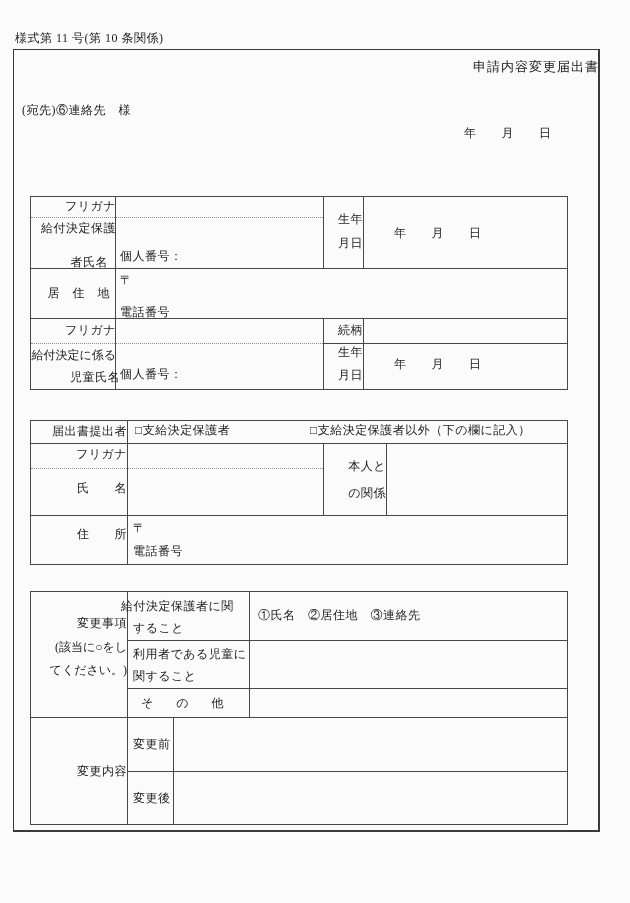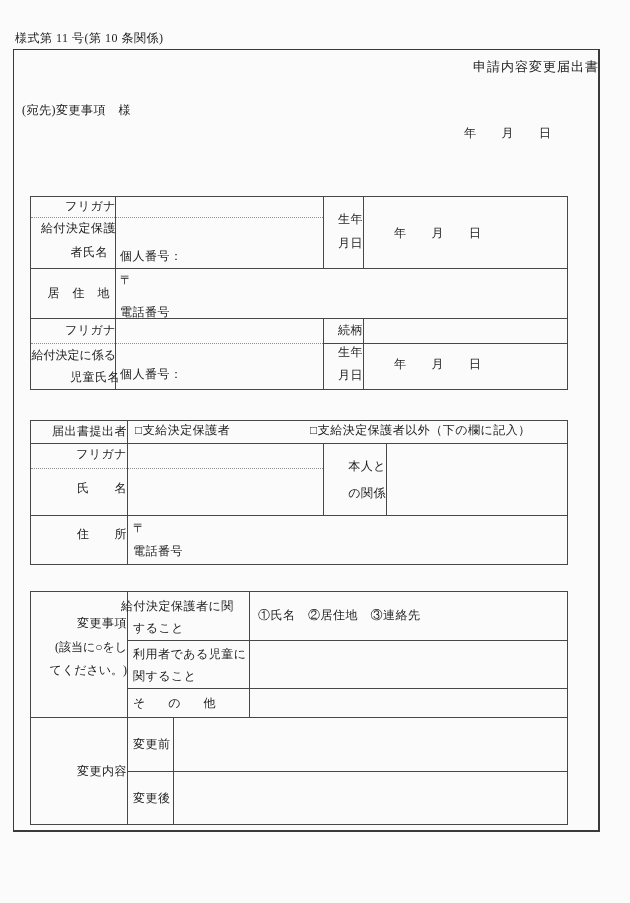--- a/index.html
+++ b/index.html
@@ -2,53 +2,53 @@
 <html><head>
 <meta charset="utf-8">
 <style>
   html,body{margin:0;padding:0;background:#fbfbfb;}
   .page{position:relative;width:630px;height:903px;background:#fbfbfb;
         font-family:"Liberation Serif","DejaVu Serif",serif;color:#1c1c1c;overflow:hidden;}
   .t{position:absolute;font-size:12px;line-height:13px;letter-spacing:.5px;white-space:pre;}
   .tc{text-align:right;}
   .title{font-size:13px;letter-spacing:1px;}
   .tight{letter-spacing:0;}
-  .spread{letter-spacing:5.5px;}
+  .spread{letter-spacing:5.5px;margin-left:8px;}
   .box{position:absolute;border:1px solid #474747;background:transparent;}
   .outer{border:1px solid #3a3a3a;border-right-width:2px;border-bottom-width:2px;}
   .vl{position:absolute;width:1px;background:#474747;}
   .hl{position:absolute;height:1px;background:#474747;}
   .dot{position:absolute;height:0;border-top:1px dotted #8d8d8d;}
 </style>
 </head>
 <body>
 
 <div class="page">
 
   <div class="t" style="left:15px;top:32px">様式第 11 号(第 10 条関係)</div>
   <div class="box outer" style="left:13px;top:49px;width:584px;height:780px"></div>
   <div class="t tc title" style="left:13px;top:60px;width:586px">申請内容変更届出書</div>
-  <div class="t" style="left:22px;top:104px">(宛先)変更事項　様</div>
+  <div class="t" style="left:22px;top:104px">(宛先)⑥連絡先　様</div>
   <div class="t" style="left:464px;top:127px">年　　月　　日</div>
 
   <div class="box" style="left:30px;top:196px;width:536px;height:192px"></div>
   <div class="vl" style="left:115px;top:196px;height:194px"></div>
   <div class="vl" style="left:323px;top:196px;height:72px"></div>
   <div class="vl" style="left:363px;top:196px;height:72px"></div>
   <div class="vl" style="left:323px;top:318px;height:72px"></div>
   <div class="vl" style="left:363px;top:318px;height:72px"></div>
   <div class="hl" style="left:30px;top:268px;width:538px"></div>
   <div class="hl" style="left:30px;top:318px;width:538px"></div>
   <div class="hl" style="left:323px;top:343px;width:245px"></div>
   <div class="dot" style="left:31px;top:217px;width:292px"></div>
   <div class="dot" style="left:31px;top:343px;width:292px"></div>
 
   <div class="t tc" style="left:30px;top:200px;width:86px">フリガナ</div>
   <div class="t tc" style="left:30px;top:222px;width:86px">給付決定保護</div>
-  <div class="t tc" style="left:30px;top:246px;width:78px">者氏名</div>
+  <div class="t tc" style="left:30px;top:256px;width:78px">者氏名</div>
   <div class="t" style="left:120px;top:250px">個人番号：</div>
   <div class="t tc" style="left:323px;top:213px;width:40px">生年</div>
   <div class="t tc" style="left:323px;top:237px;width:40px">月日</div>
   <div class="t" style="left:394px;top:227px">年　　月　　日</div>
   <div class="t tc" style="left:30px;top:287px;width:80px">居　住　地</div>
   <div class="t" style="left:120px;top:274px">〒</div>
   <div class="t" style="left:120px;top:306px">電話番号</div>
   <div class="t tc" style="left:30px;top:324px;width:86px">フリガナ</div>
   <div class="t tc" style="left:323px;top:324px;width:40px">続柄</div>
   <div class="t tc tight" style="left:30px;top:349px;width:86px">給付決定に係る</div>

